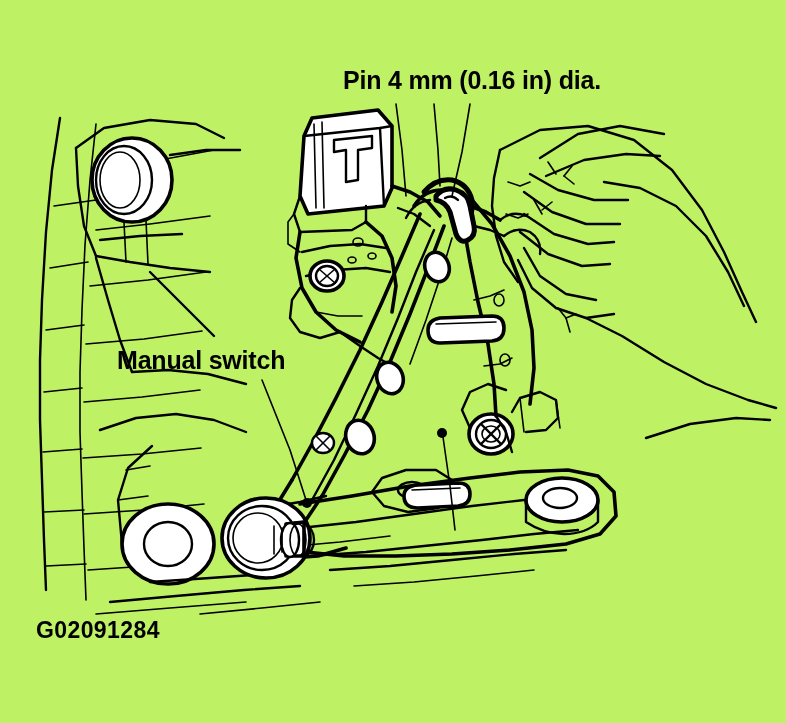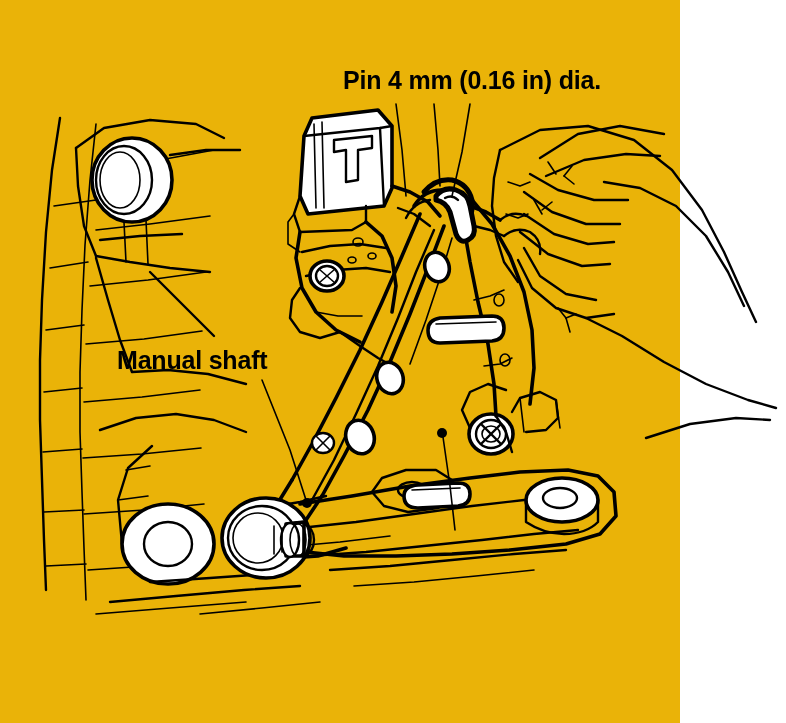--- a/index.html
+++ b/index.html
@@ -10,23 +10,23 @@
   body {
     width: 786px;
     height: 723px;
     position: relative;
     font-family: "Liberation Sans", sans-serif;
     overflow: hidden;
   }
   #figure-root {
     position: absolute;
     left: 0; top: 0;
-    width: 680px;
+    width: 786px;
     height: 723px;
-    background: #eab308;
+    background: #bef264;
   }
   svg.diagram {
     position: absolute;
     left: 0; top: 0;
     width: 786px;
     height: 723px;
     display: block;
   }
   .ink {
     fill: none;
@@ -305,17 +305,18 @@
       <g>
         <path class="ink thin" d="M443 437 L450 486 L455 530"></path>
         <circle class="solidfill" cx="442" cy="433" r="5"></circle>
       </g>
     </g>
 
   </svg>
 
   <div class="callout-text" id="label-pin">Pin 4 mm (0.16 in) dia.</div>
 
-  <div class="callout-text" id="label-manual">Manual shaft</div>
-
-
+  <div class="callout-text" id="label-manual">Manual switch</div>
+
+
+  <div class="callout-text" id="label-figure-id">G02091284</div>
 
 </div>
 
 </body></html>

